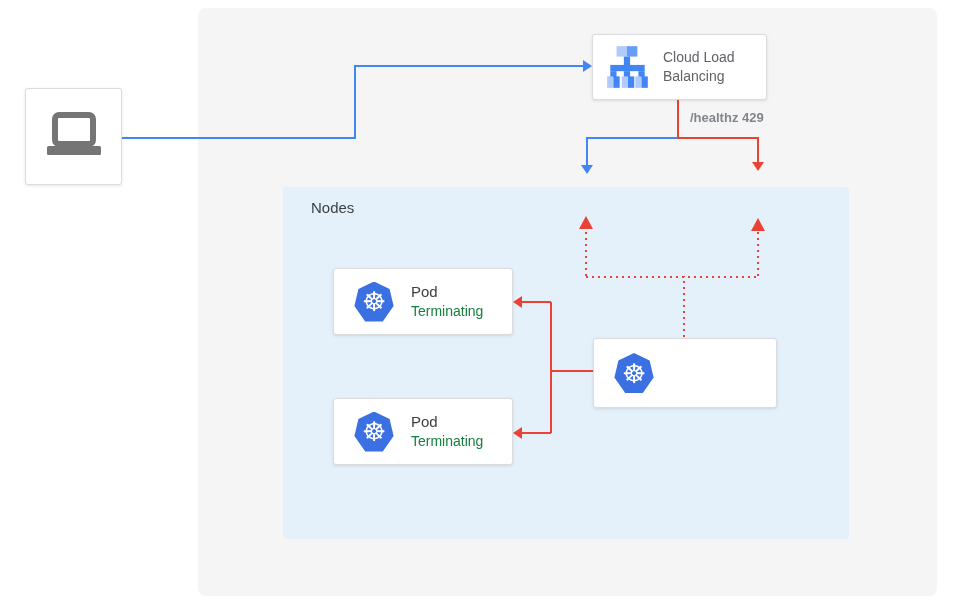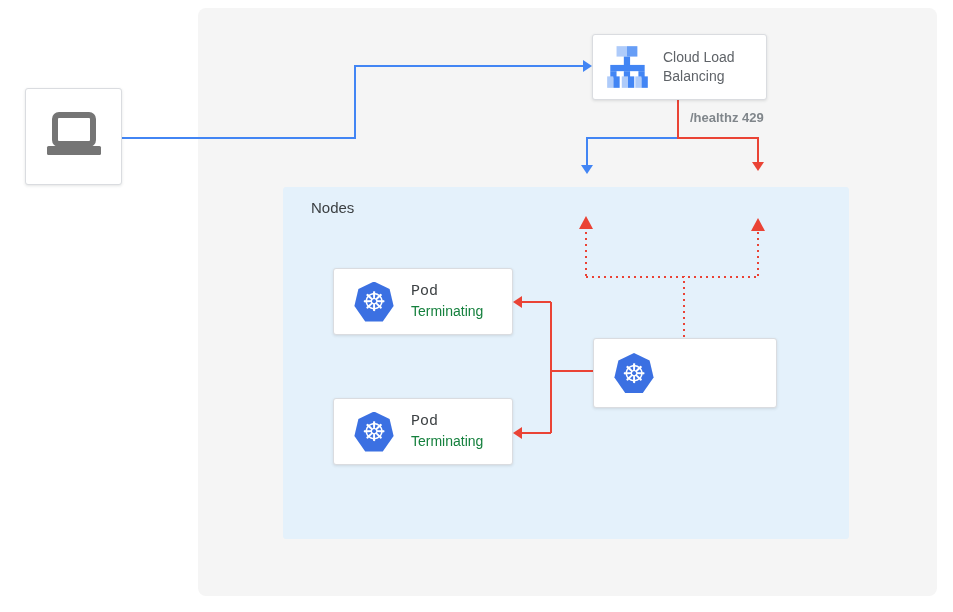--- a/index.html
+++ b/index.html
@@ -26,21 +26,21 @@
   .port-card{justify-content:center;text-align:center;font-weight:bold;font-size:14px;
              color:#202124;line-height:1.45;}
   .nodeport-card{left:512px;top:174px;width:148px;height:42px;}
   .healthcheck-card{left:683px;top:172px;width:150px;height:46px;}
   .healthcheck-card .lbl{width:120px;}
 
   .res-card{padding-left:20px;gap:17px;}
   .pod1-card{left:333px;top:268px;width:180px;height:67px;}
   .pod2-card{left:333px;top:398px;width:180px;height:67px;}
   .kproxy-card{left:593px;top:338px;width:184px;height:70px;}
-  .res-title{font-size:15px;color:#3c4043;line-height:1.4;font-family:Liberation Mono, monospace;}
+  .res-title{font-size:15px;color:#3c4043;line-height:1.4;}
   .res-sub{font-size:14px;color:#15803d;line-height:1.4;}
 
   .k8s-icon{width:40px;height:40px;background:#3b70e2;flex:0 0 auto;
             clip-path:polygon(50% 0%,89% 19%,99% 61%,72% 100%,28% 100%,1% 61%,11% 19%);
             display:flex;align-items:center;justify-content:center;}
   .k8s-icon span{font-family:"DejaVu Sans",sans-serif;color:#ffffff;font-size:27px;line-height:1;}
 
   .healthz{position:absolute;left:690px;top:110px;font-size:13px;font-weight:bold;
            color:#80868b;z-index:3;white-space:nowrap;}
 </style>

